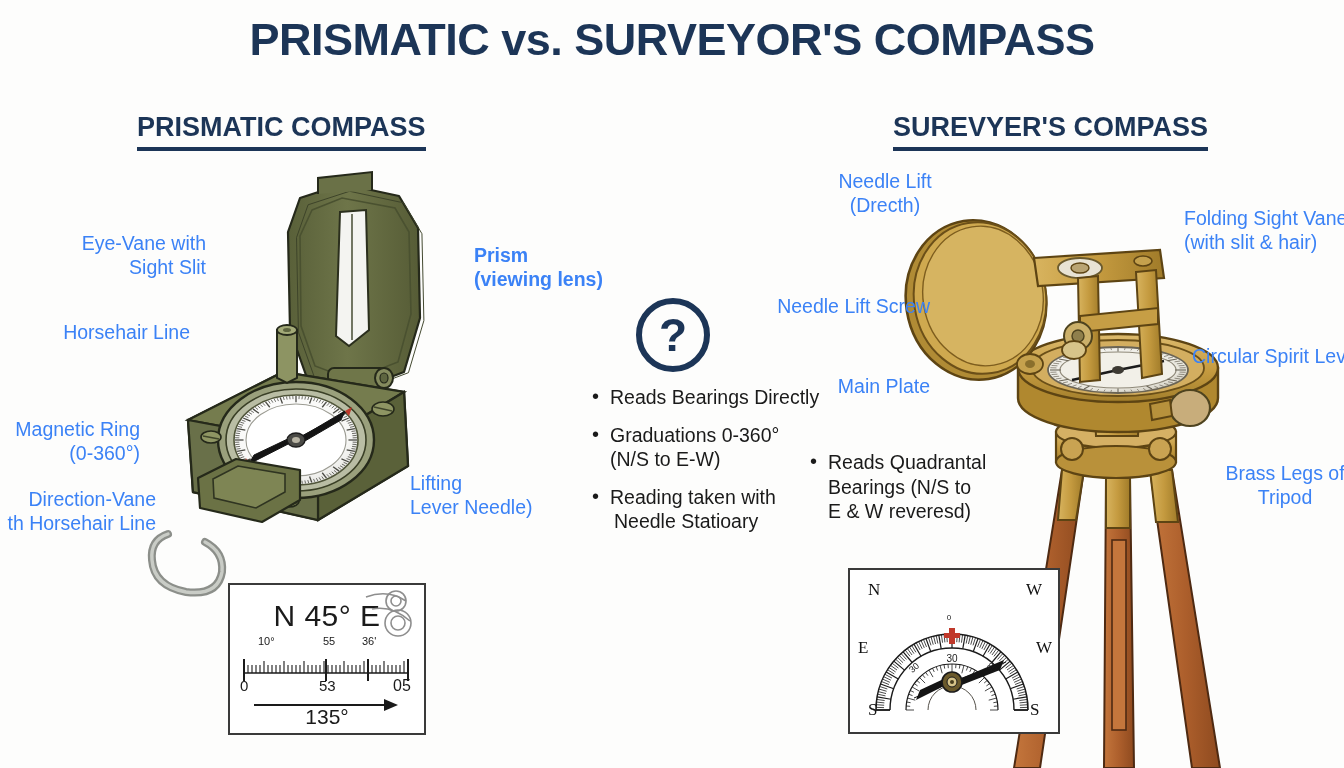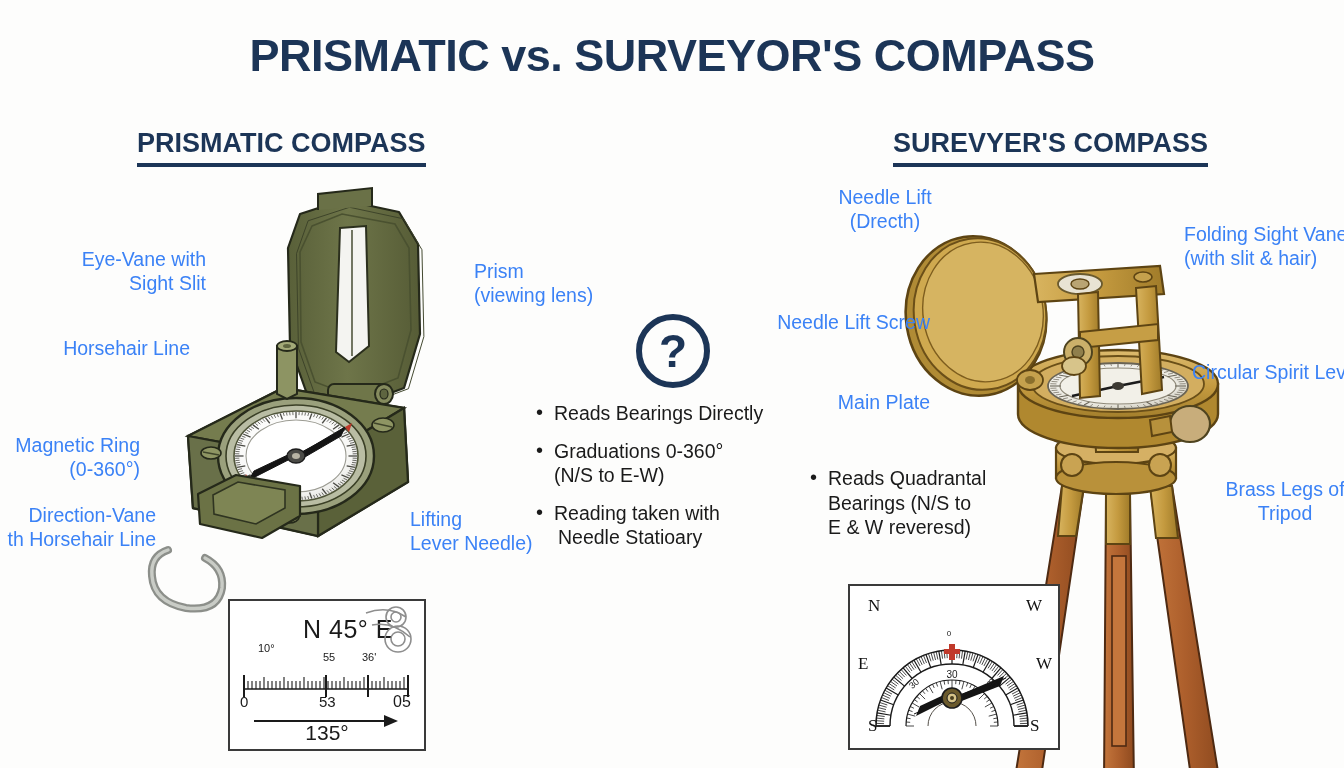--- a/index.html
+++ b/index.html
@@ -6,21 +6,21 @@
     margin: 0; padding: 0;
     background: #ffffff;
   }
   body {
     width: 1344px; height: 768px;
     position: relative; overflow: hidden;
     font-family: "Liberation Sans", sans-serif;
     color: #1a1a1a;
     background: #fdfdfc;
   }
-  .stage { position: absolute; inset: 0; margin-top: 16px; }
+  .stage { position: absolute; inset: 0; }
 
   
   #main-title {
     position: absolute; top: 14px; left: 0; width: 1344px;
     text-align: center;
     font-size: 45px; font-weight: bold;
     letter-spacing: -0.5px;
     color: #1c3557;
     font-family: "Liberation Sans", sans-serif;
   }
@@ -53,21 +53,21 @@
   #q-badge {
     position: absolute; left: 636px; top: 298px;
     width: 74px; height: 74px; border-radius: 50%;
     border: 6px solid #1c3557;
     box-sizing: border-box;
     display: flex; align-items: center; justify-content: center;
     color: #1c3557; font-size: 46px; font-weight: bold;
     line-height: 1;
   }
   #center-list {
-    position: absolute; left: 532px; top: 385px; width: 250px;
+    position: absolute; left: 588px; top: 385px; width: 250px;
     font-size: 19.5px; line-height: 1.26;
   }
   #center-list li { margin-bottom: 13px; }
   ul.bullets {
     margin: 0; padding-left: 22px; list-style: none;
   }
   ul.bullets li { position: relative; }
   ul.bullets li::before {
     content: "•"; position: absolute; left: -18px; top: -1px;
     font-size: 20px; color: #1a1a1a;
@@ -80,21 +80,21 @@
   
   .inset-card {
     position: absolute; background: #ffffff;
     border: 2px solid #3a3a3a;
   }
   #inset-left  { left: 228px; top: 583px; width: 194px; height: 148px; }
   #inset-right { left: 848px; top: 568px; width: 208px; height: 162px; }
 
   #inset-left .bearing-text {
     position: absolute; left: 0; top: 14px; width: 100%;
-    text-align: center; font-size: 25px; letter-spacing: 0.5px; padding-left: 21px;
+    text-align: center; font-size: 30px; letter-spacing: 0.5px;
   }
   .scale-lbl { position: absolute; font-size: 11px; color: #1a1a1a; }
   #arrow-val {
     position: absolute; left: 0; bottom: 4px; width: 100%;
     text-align: center; font-size: 21px;
   }
 
   .dial-letter {
     position: absolute; font-size: 17px;
     font-family: "Liberation Serif", serif;
@@ -517,26 +517,26 @@
   <div class="callout ralign" id="c-magnetic-ring" style="left:-12px; top:418px; width:152px;">
     <div>Magnetic Ring</div>
     <div>(0-360°)</div>
   </div>
 
   <div class="callout ralign" id="c-direction-vane" style="left:-14px; top:488px; width:170px;">
     <div>Direction-Vane</div>
     <div>th Horsehair Line</div>
   </div>
 
-  <div class="callout" id="c-prism" style="left:474px; top:244px;">
+  <div class="callout" id="c-prism" style="left:474px; top:244px;font-weight:bold;">
     <div>Prism</div>
     <div>(viewing lens)</div>
   </div>
 
-  <div class="callout" id="c-lifting-lever" style="left:410px; top:492px;">
+  <div class="callout" id="c-lifting-lever" style="left:410px; top:472px;">
     <div>Lifting</div>
     <div>Lever Needle)</div>
   </div>
 
   <div class="callout calign" id="c-needle-lift" style="left:800px; top:170px; width:170px;">
     <div>Needle Lift</div>
     <div>(Drecth)</div>
   </div>
 
   <div class="callout ralign" id="c-needle-lift-screw" style="left:760px; top:295px; width:170px;">
@@ -646,21 +646,21 @@
           <line x1="160" y1="18" x2="160" y2="26"></line>
           <line x1="164" y1="14" x2="164" y2="26"></line>
           <line x1="168" y1="18" x2="168" y2="26"></line>
         </g>
       <line x1="4" y1="12" x2="4" y2="34" stroke="#1a1a1a" stroke-width="2"></line>
       <line x1="86" y1="12" x2="86" y2="34" stroke="#1a1a1a" stroke-width="2"></line>
       <line x1="128" y1="12" x2="128" y2="34" stroke="#1a1a1a" stroke-width="2"></line>
       <line x1="168" y1="12" x2="168" y2="34" stroke="#1a1a1a" stroke-width="2"></line>
     </svg>
 
-    <div class="scale-lbl" style="left:28px; top:41px;">10°</div>
+    <div class="scale-lbl" style="left:28px; top:50px;">10°</div>
     <div class="scale-lbl" style="left:93px; top:50px;">55</div>
     <div class="scale-lbl" style="left:132px; top:50px;">36'</div>
 
     <div class="scale-lbl" style="left:10px; top:92px; font-size:15px;">0</div>
     <div class="scale-lbl" style="left:89px; top:92px; font-size:15px;">53</div>
     <div class="scale-lbl" style="left:163px; top:92px; font-size:16px;">05</div>
 
     <svg width="150" height="16" style="position:absolute; left:22px; top:112px;">
       <line x1="2" y1="8" x2="132" y2="8" stroke="#1a1a1a" stroke-width="2"></line>
       <path d="M132 2 L146 8 L132 14 Z" fill="#1a1a1a"></path>

